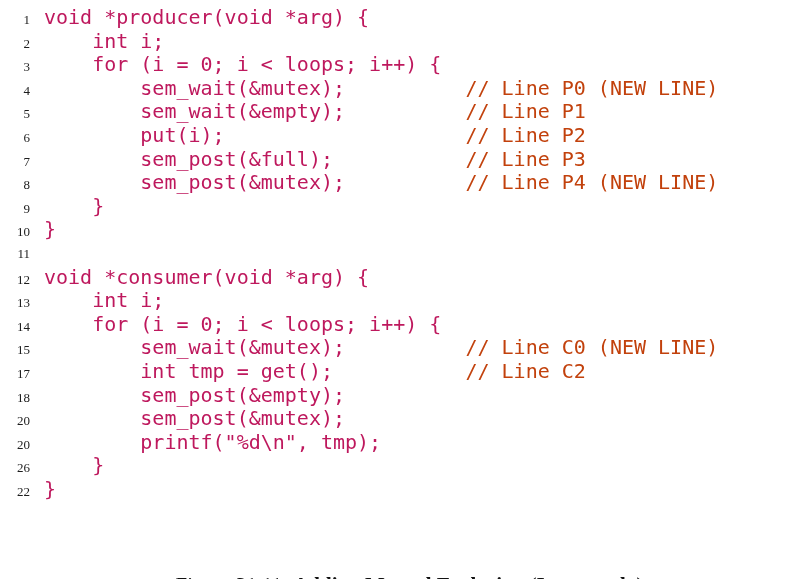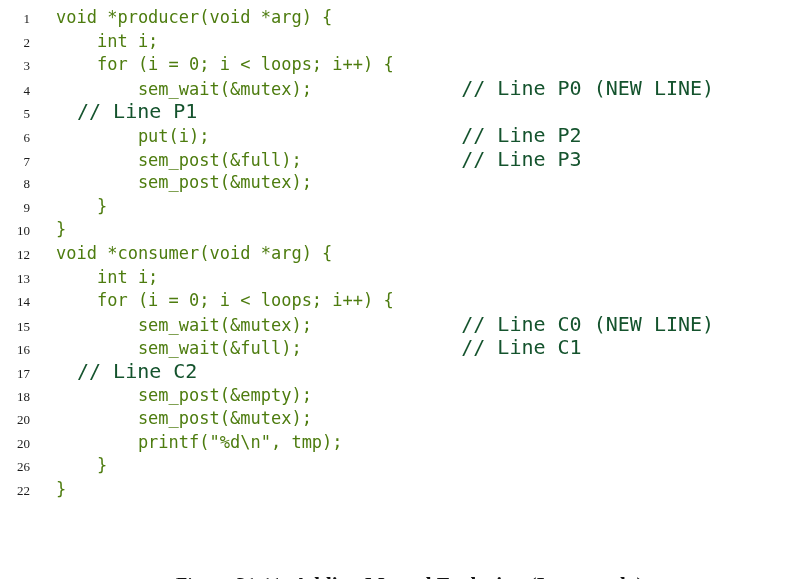--- a/index.html
+++ b/index.html
@@ -30,34 +30,33 @@
   .num {
     flex: 0 0 30px;
     text-align: right;
     font-family: "Liberation Serif", "DejaVu Serif", serif;
     font-size: 13px;
     color: #1c1c1c;
   }
   .code {
     flex: 0 0 auto;
     width: 35ch;
-    margin-left: 26px;
+    margin-left: 14px;
     font-family: "DejaVu Sans Mono", "Liberation Mono", monospace;
-    font-size: 17px;
-    color: #4d7c0f;
+    font-size: 20px;
+    color: #be185d;
     white-space: pre;
     overflow: visible;
   }
   .comment {
     flex: 0 0 auto;
     font-family: "DejaVu Sans Mono", "Liberation Mono", monospace;
     font-size: 20px;
-    color: #14532d;
+    color: #c2410c;
     white-space: pre;
-    margin-left: 47px;
   }
   .caption {
     position: absolute;
     left: 0;
     top: 548px;
     width: 798px;
     text-align: center;
     font-family: "Liberation Serif", "DejaVu Serif", serif;
     font-size: 21px;
     color: #111111;
@@ -69,32 +68,32 @@
 </head>
 <body>
 
 <div class="page">
 
   <div class="code-listing">
     <div class="row"><span class="num">1</span><span class="code">void *producer(void *arg) {</span><span class="comment"></span></div>
     <div class="row"><span class="num">2</span><span class="code">    int i;</span><span class="comment"></span></div>
     <div class="row"><span class="num">3</span><span class="code">    for (i = 0; i &lt; loops; i++) {</span><span class="comment"></span></div>
     <div class="row"><span class="num">4</span><span class="code">        sem_wait(&amp;mutex);</span><span class="comment">// Line P0 (NEW LINE)</span></div>
-    <div class="row"><span class="num">5</span><span class="comment">// Line P1</span></div>
+    <div class="row"><span class="num">5</span><span class="code">        sem_wait(&amp;empty);</span><span class="comment">// Line P1</span></div>
     <div class="row"><span class="num">6</span><span class="code">        put(i);</span><span class="comment">// Line P2</span></div>
     <div class="row"><span class="num">7</span><span class="code">        sem_post(&amp;full);</span><span class="comment">// Line P3</span></div>
-    <div class="row"><span class="num">8</span><span class="code">        sem_post(&amp;mutex);</span></div>
+    <div class="row"><span class="num">8</span><span class="code">        sem_post(&amp;mutex);</span><span class="comment">// Line P4 (NEW LINE)</span></div>
     <div class="row"><span class="num">9</span><span class="code">    }</span><span class="comment"></span></div>
     <div class="row"><span class="num">10</span><span class="code">}</span><span class="comment"></span></div>
+    <div class="row"><span class="num">11</span><span class="code"></span><span class="comment"></span></div>
     <div class="row"><span class="num">12</span><span class="code">void *consumer(void *arg) {</span><span class="comment"></span></div>
     <div class="row"><span class="num">13</span><span class="code">    int i;</span><span class="comment"></span></div>
     <div class="row"><span class="num">14</span><span class="code">    for (i = 0; i &lt; loops; i++) {</span><span class="comment"></span></div>
     <div class="row"><span class="num">15</span><span class="code">        sem_wait(&amp;mutex);</span><span class="comment">// Line C0 (NEW LINE)</span></div>
-    <div class="row"><span class="num">16</span><span class="code">        sem_wait(&amp;full);</span><span class="comment">// Line C1</span></div>
-    <div class="row"><span class="num">17</span><span class="comment">// Line C2</span></div>
+    <div class="row"><span class="num">17</span><span class="code">        int tmp = get();</span><span class="comment">// Line C2</span></div>
     <div class="row"><span class="num">18</span><span class="code">        sem_post(&amp;empty);</span></div>
     <div class="row"><span class="num">20</span><span class="code">        sem_post(&amp;mutex);</span></div>
     <div class="row"><span class="num">20</span><span class="code">        printf("%d\n", tmp);</span><span class="comment"></span></div>
     <div class="row"><span class="num">26</span><span class="code">    }</span><span class="comment"></span></div>
     <div class="row"><span class="num">22</span><span class="code">}</span><span class="comment"></span></div>
   </div>
 
   <div class="caption">
     <span class="cap-prefix">Figure 31.11: </span><span class="cap-title">Adding Mutual Exclusion (Incorrectly)</span>
   </div>

